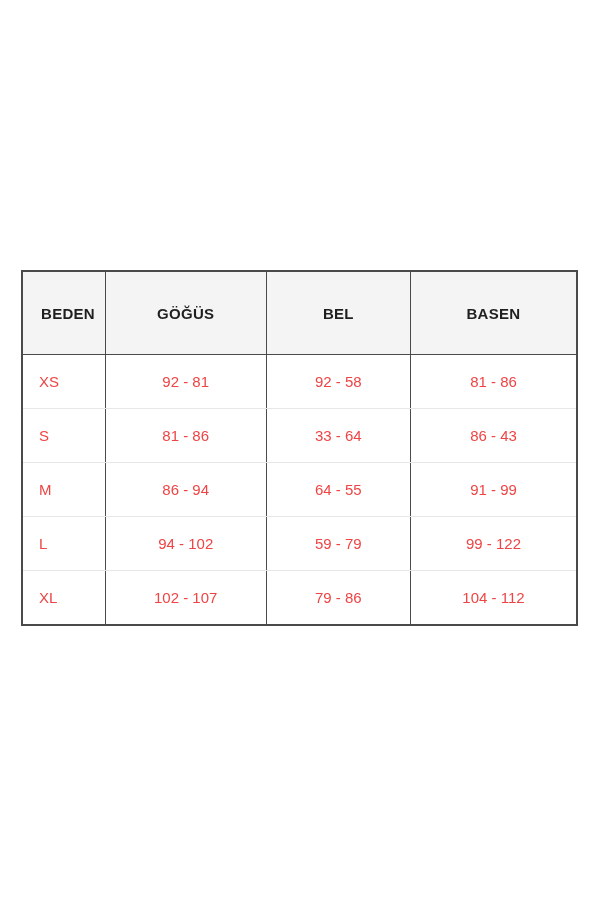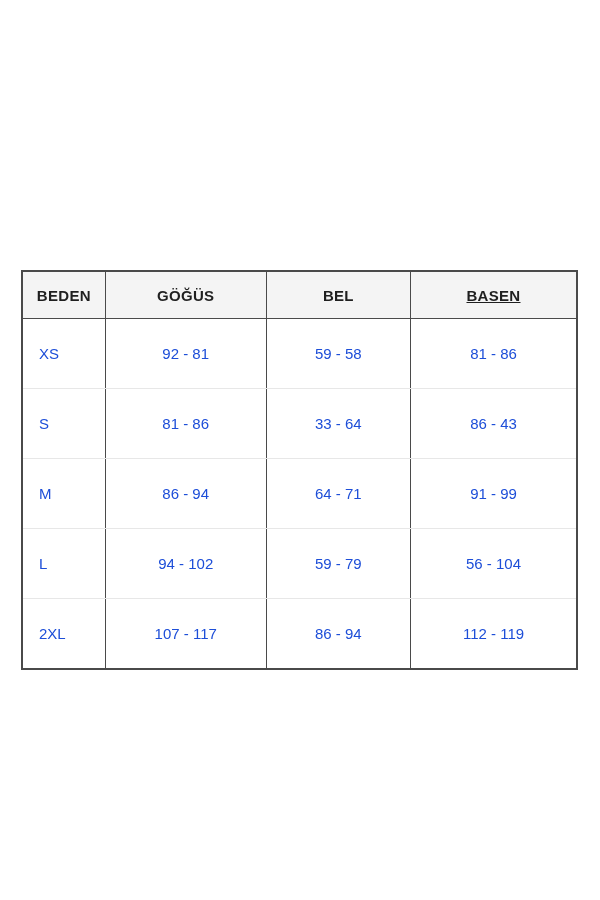--- a/index.html
+++ b/index.html
@@ -35,32 +35,32 @@
   table.size-table thead th {
     background: #f4f4f4;
     color: #1f1f1f;
     font-size: 15px;
     font-weight: bold;
     letter-spacing: 0.3px;
     height: 46px;
     text-align: center;
     border-right: 1px solid #4a4a4a;
     border-bottom: 1px solid #4a4a4a;
-    padding: 0;
+    padding: 18px;
   }
-  table.size-table thead th:last-child { border-right: none; text-decoration: underline; }
+  table.size-table thead th:last-child { border-right: none; }
 
   table.size-table tbody td {
-    color: #1d4ed8;
+    color: #ef4444;
     font-size: 15px;
     height: 45px;
     text-align: center;
     border-right: 1px solid #4a4a4a;
     border-bottom: 1px solid #e7e7e7;
-    padding: 12px;
+    padding: 4px;
     background: #ffffff;
   }
   table.size-table tbody td:last-child { border-right: none; }
   table.size-table tbody tr:last-child td { border-bottom: none; }
 
   table.size-table tbody td.size-cell {
     text-align: left;
     padding-left: 16px;
   }
 </style>
@@ -81,43 +81,43 @@
           <th>BEDEN</th>
           <th>GÖĞÜS</th>
           <th>BEL</th>
           <th>BASEN</th>
         </tr>
       </thead>
       <tbody>
         <tr>
           <td class="size-cell">XS</td>
           <td>92 - 81</td>
-          <td>59 - 58</td>
+          <td>92 - 58</td>
           <td>81 - 86</td>
         </tr>
         <tr>
           <td class="size-cell">S</td>
           <td>81 - 86</td>
           <td>33 - 64</td>
           <td>86 - 43</td>
         </tr>
         <tr>
           <td class="size-cell">M</td>
           <td>86 - 94</td>
-          <td>64 - 71</td>
+          <td>64 - 55</td>
           <td>91 - 99</td>
         </tr>
         <tr>
           <td class="size-cell">L</td>
           <td>94 - 102</td>
           <td>59 - 79</td>
-          <td>56 - 104</td>
+          <td>99 - 122</td>
         </tr>
         <tr>
-          <td class="size-cell">2XL</td>
-          <td>107 - 117</td>
-          <td>86 - 94</td>
-          <td>112 - 119</td>
+          <td class="size-cell">XL</td>
+          <td>102 - 107</td>
+          <td>79 - 86</td>
+          <td>104 - 112</td>
         </tr>
       </tbody>
     </table>
   </div>
 </div>
 
 </body></html>

